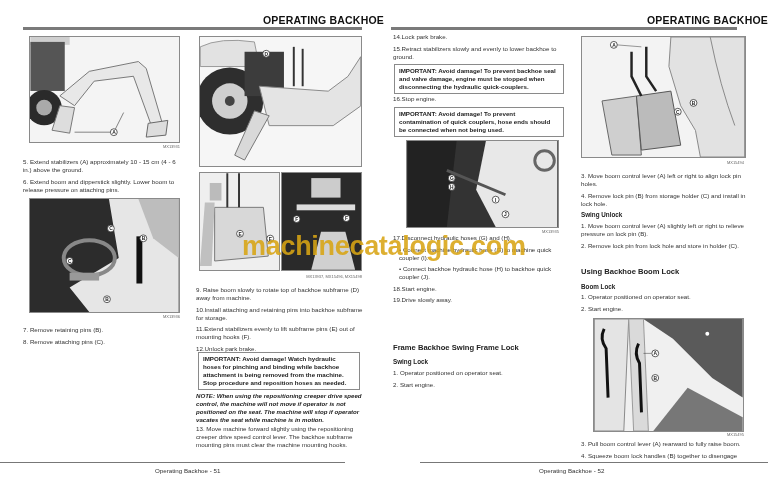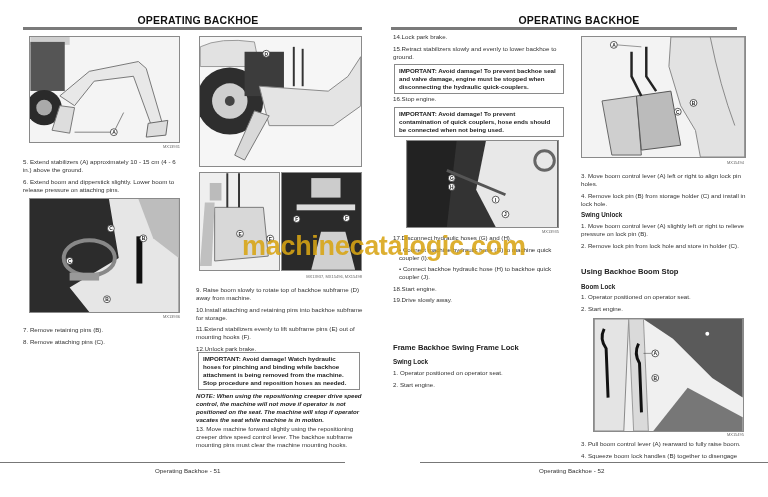--- a/index.html
+++ b/index.html
@@ -3,21 +3,21 @@
 <meta charset="utf-8">
 <style>
   * { box-sizing: border-box; margin: 0; padding: 0; }
   html, body { width: 768px; height: 497px; background: #ffffff; overflow: hidden; }
   body { position: relative; font-family: "Liberation Sans", sans-serif; color: #2a2a2a; }
 
   .page { position: absolute; top: 0; height: 497px; }
   .page.left { left: 0; width: 384px; }
   .page.right { left: 384px; width: 384px; }
 
-  .page-title { position: absolute; top: 14px; width: 100%; text-align: center; font-weight: bold; font-size: 10.5px; letter-spacing: 0.2px; color: #111; }
+  .page-title { position: absolute; top: 14px; width: 100%; text-align: right; font-weight: bold; font-size: 10.5px; letter-spacing: 0.2px; color: #111; }
   .page.left .page-title { left: 0; padding-left: 12px; }
   .page.right .page-title { left: 0; padding-left: 6px; }
   .rule-top { position: absolute; top: 27px; height: 3px; background: #7a7a7a; }
   .page.left .rule-top { left: 23px; width: 339px; }
   .page.right .rule-top { left: 7px; width: 346px; }
   .rule-bottom { position: absolute; top: 462px; height: 1px; background: #777; }
   .page.left .rule-bottom { left: 0; width: 345px; }
   .page.right .rule-bottom { left: 36px; width: 348px; }
   .footer { position: absolute; top: 467px; font-size: 6.2px; color: #333; }
   .page.left .footer { left: 155px; }
@@ -230,21 +230,21 @@
     <div class="step">3.  Move boom control lever (A) left or right to align lock pin holes.</div>
     <div class="step">4.  Remove lock pin (B) from storage holder (C) and install in lock hole.</div>
   </div>
 
   <div class="h3" style="left:197px;top:211px;">Swing Unlock</div>
   <div class="txt" style="left:197px;top:222px;width:170px;">
     <div class="step">1.  Move boom control lever (A) slightly left or right to relieve pressure on lock pin (B).</div>
     <div class="step">2.  Remove lock pin from lock hole and store in holder (C).</div>
   </div>
 
-  <div class="h2" style="left:197px;top:267px;">Using Backhoe Boom Stop</div>
+  <div class="h2" style="left:197px;top:267px;">Using Backhoe Boom Lock</div>
   <div class="h3" style="left:197px;top:283px;">Boom Lock</div>
   <div class="txt" style="left:197px;top:293px;width:170px;">
     <div class="step">1.  Operator positioned on operator seat.</div>
     <div class="step">2.  Start engine.</div>
   </div>
 
   <div class="fig" style="left:209px;top:318px;width:151px;height:114px;background:#f0f0f0;">
     <svg viewBox="0 0 151 114">
       <rect width="151" height="114" fill="#f0f0f0"></rect>
       <path d="M50 0 L151 0 L151 80 L120 60 L80 20 Z" fill="#5a5a5a"></path>

